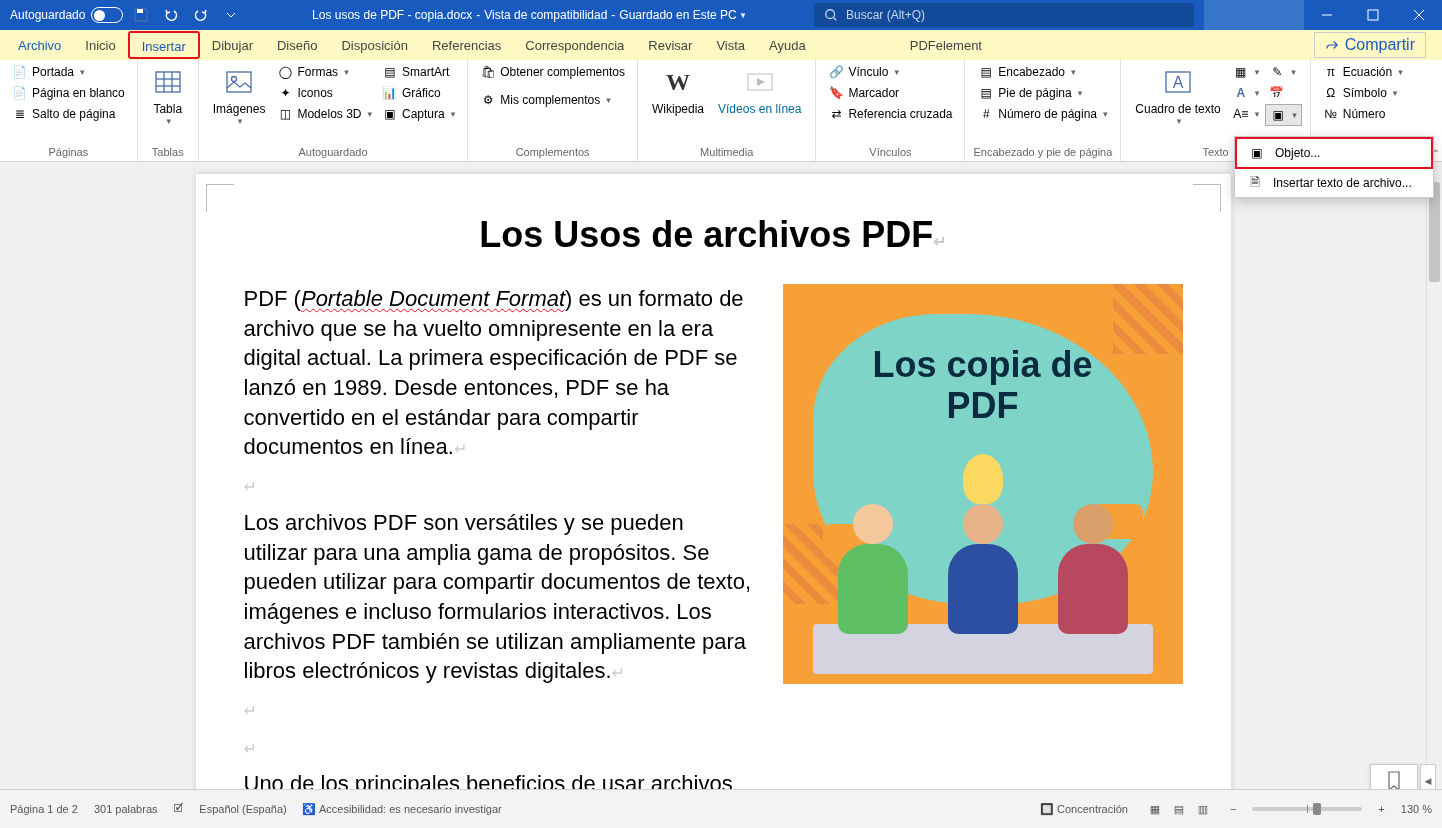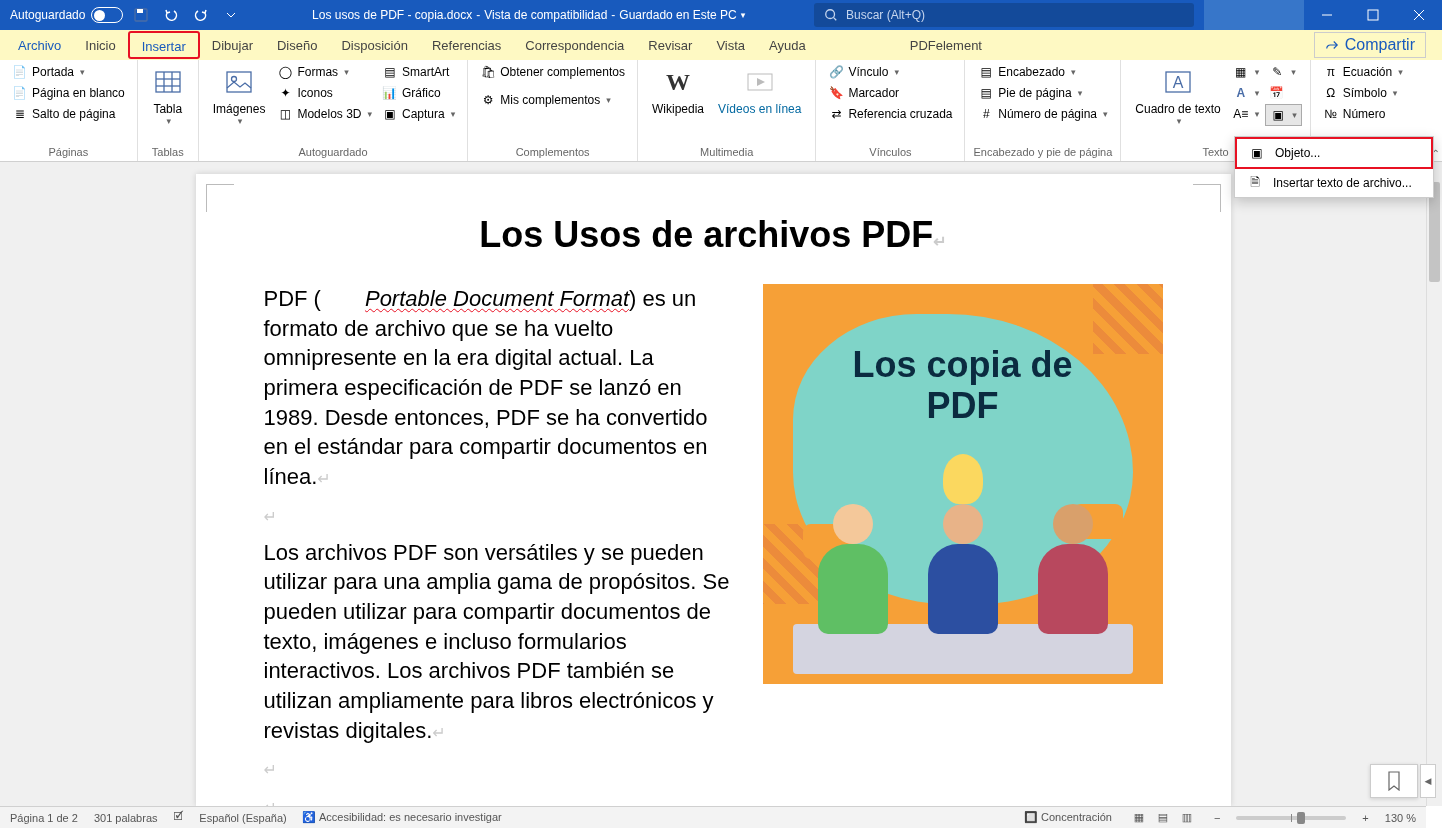--- a/index.html
+++ b/index.html
@@ -39,28 +39,28 @@
 .vstack { display:flex; flex-direction:column; gap:1px; }
 .dd { font-size:9px; color:#666; margin-left:2px; }
 
 
 .dropdown-popup { position:absolute; right:8px; top:136px; background:#fff; border:1px solid #ccc; box-shadow:0 4px 12px rgba(0,0,0,0.2); width:200px; z-index:100; font-size:12px; }
 .dropdown-item { padding:6px 12px; display:flex; align-items:center; gap:10px; cursor:pointer; }
 .dropdown-item.highlighted { border:2px solid #E81123; }
 
 
 .doc-area { position:absolute; top:162px; bottom:22px; left:0; right:16px; background:#f0f0f0; overflow:hidden; display:flex; justify-content:center; }
-.page { background:#fff; width:1035px; margin-top:12px; box-shadow:0 0 6px rgba(0,0,0,0.15); padding:40px 68px; position:relative; }
+.page { background:#fff; width:1035px; margin-top:12px; box-shadow:0 0 6px rgba(0,0,0,0.15); padding:40px 48px; position:relative; }
 .page-corner-tl { position:absolute; left:10px; top:10px; width:28px; height:28px; border-left:1px solid #bbb; border-top:1px solid #bbb; }
 .page-corner-tr { position:absolute; right:10px; top:10px; width:28px; height:28px; border-right:1px solid #bbb; border-top:1px solid #bbb; }
 .doc-title { font-size:36px; font-weight:bold; text-align:center; font-family:Arial; margin-bottom:28px; }
 .doc-cols { display:flex; gap:30px; }
 .doc-text { flex:1; font-size:22px; font-family:Arial; line-height:1.35; }
 .doc-text p { margin-bottom:8px; }
-.redund { text-decoration: underline wavy #E81123 1px; text-underline-offset:2px;margin-left:44px; }
+.redund { text-decoration: underline wavy #E81123 1px; text-underline-offset:2px; }
 .doc-image { width:400px; height:400px; background:#F6A037; position:relative; overflow:hidden; flex-shrink:0; }
 .img-teal { position:absolute; inset:30px 30px 80px 30px; background:#7FD4C8; border-radius:40% 60% 50% 50%; }
 .img-title { position:absolute; top:60px; left:0; right:0; text-align:center; font-size:36px; font-weight:900; color:#0B2B40; font-family:Arial; line-height:1.15; }
 .img-bulb { position:absolute; top:170px; left:50%; transform:translateX(-50%); width:40px; height:50px; background:#FBD85F; border-radius:50% 50% 40% 40%; }
 .person { position:absolute; bottom:30px; width:80px; height:150px; }
 .p1 { left:50px; } .p2 { left:160px; } .p3 { right:50px; }
 .phead { width:40px; height:40px; border-radius:50%; margin:0 auto; }
 .pbody { width:70px; height:90px; border-radius:30px 30px 10px 10px; margin:0 auto; }
 .p1 .phead{background:#F4C89A;} .p1 .pbody{background:#5FBF64;}
 .p2 .phead{background:#E8B388;} .p2 .pbody{background:#2C4FA1;}
@@ -75,21 +75,21 @@
 
 .vscroll { position:absolute; right:0; top:162px; bottom:22px; width:16px; background:#f0f0f0; border-left:1px solid #ddd; }
 .vscroll-thumb { position:absolute; top:20px; left:2px; right:2px; height:100px; background:#c4c4c4; border-radius:2px; }
 
 
 .bookmark-tab { position:absolute; bottom:30px; right:24px; width:48px; height:34px; background:#fff; border:1px solid #ccc; display:flex; align-items:center; justify-content:center; box-shadow:0 1px 4px rgba(0,0,0,0.15); }
 .bookmark-tab svg { color:#666; }
 .bookmark-chev { position:absolute; bottom:30px; right:6px; width:16px; height:34px; background:#fff; border:1px solid #ccc; display:flex; align-items:center; justify-content:center; font-size:9px; color:#666; }
 
 
-.statusbar { position:absolute; bottom:0; left:0; right:16px; height:22px; background:#F3F3F3; border-top:1px solid #d0d0d0; display:flex; align-items:center; font-size:11px; color:#555; padding:0 10px; gap:16px; }
+.statusbar { position:absolute; bottom:0; left:0; right:0; height:39px; background:#F3F3F3; border-top:1px solid #d0d0d0; display:flex; align-items:center; font-size:11px; color:#555; padding:0 10px; gap:16px; }
 .statusbar .spacer { flex:1; }
 .viewbtns { display:flex; gap:2px; }
 .viewbtn { width:22px; height:18px; display:flex; align-items:center; justify-content:center; border:1px solid transparent; }
 .zoom-slider { width:110px; height:4px; background:#ccc; position:relative; border-radius:2px; }
 .zoom-slider::after { content:''; position:absolute; left:55%; top:-4px; width:8px; height:12px; background:#888; border-radius:2px; }
 .zoom-slider::before { content:''; position:absolute; left:50%; top:-2px; width:1px; height:8px; background:#888; }
 
 
 .icn { stroke:#4A6DA7; fill:none; stroke-width:1.3; }
 </style>

